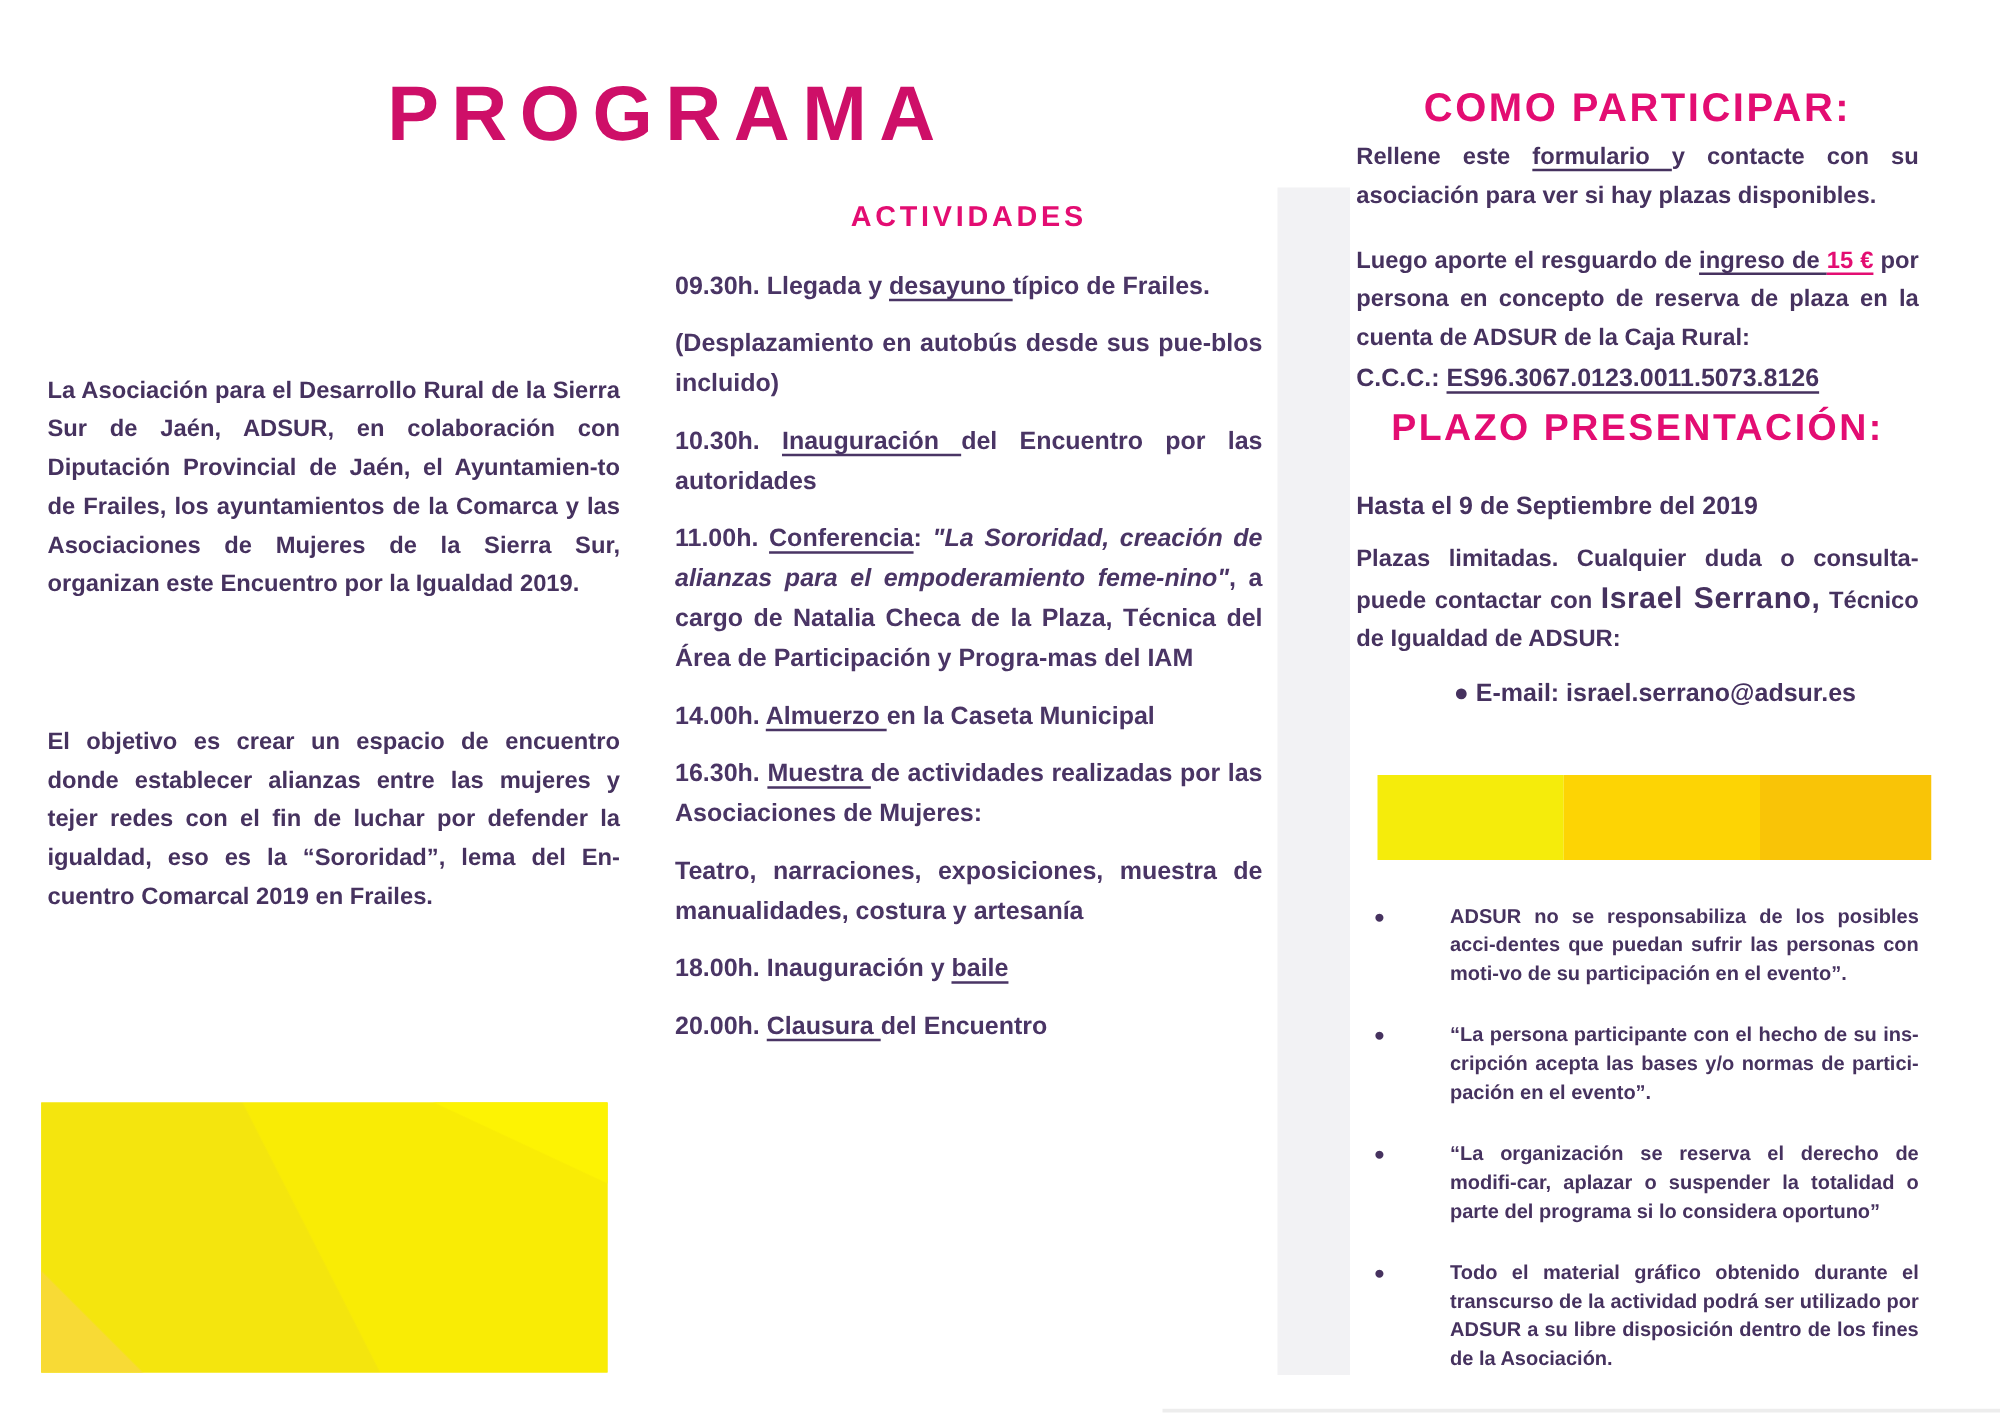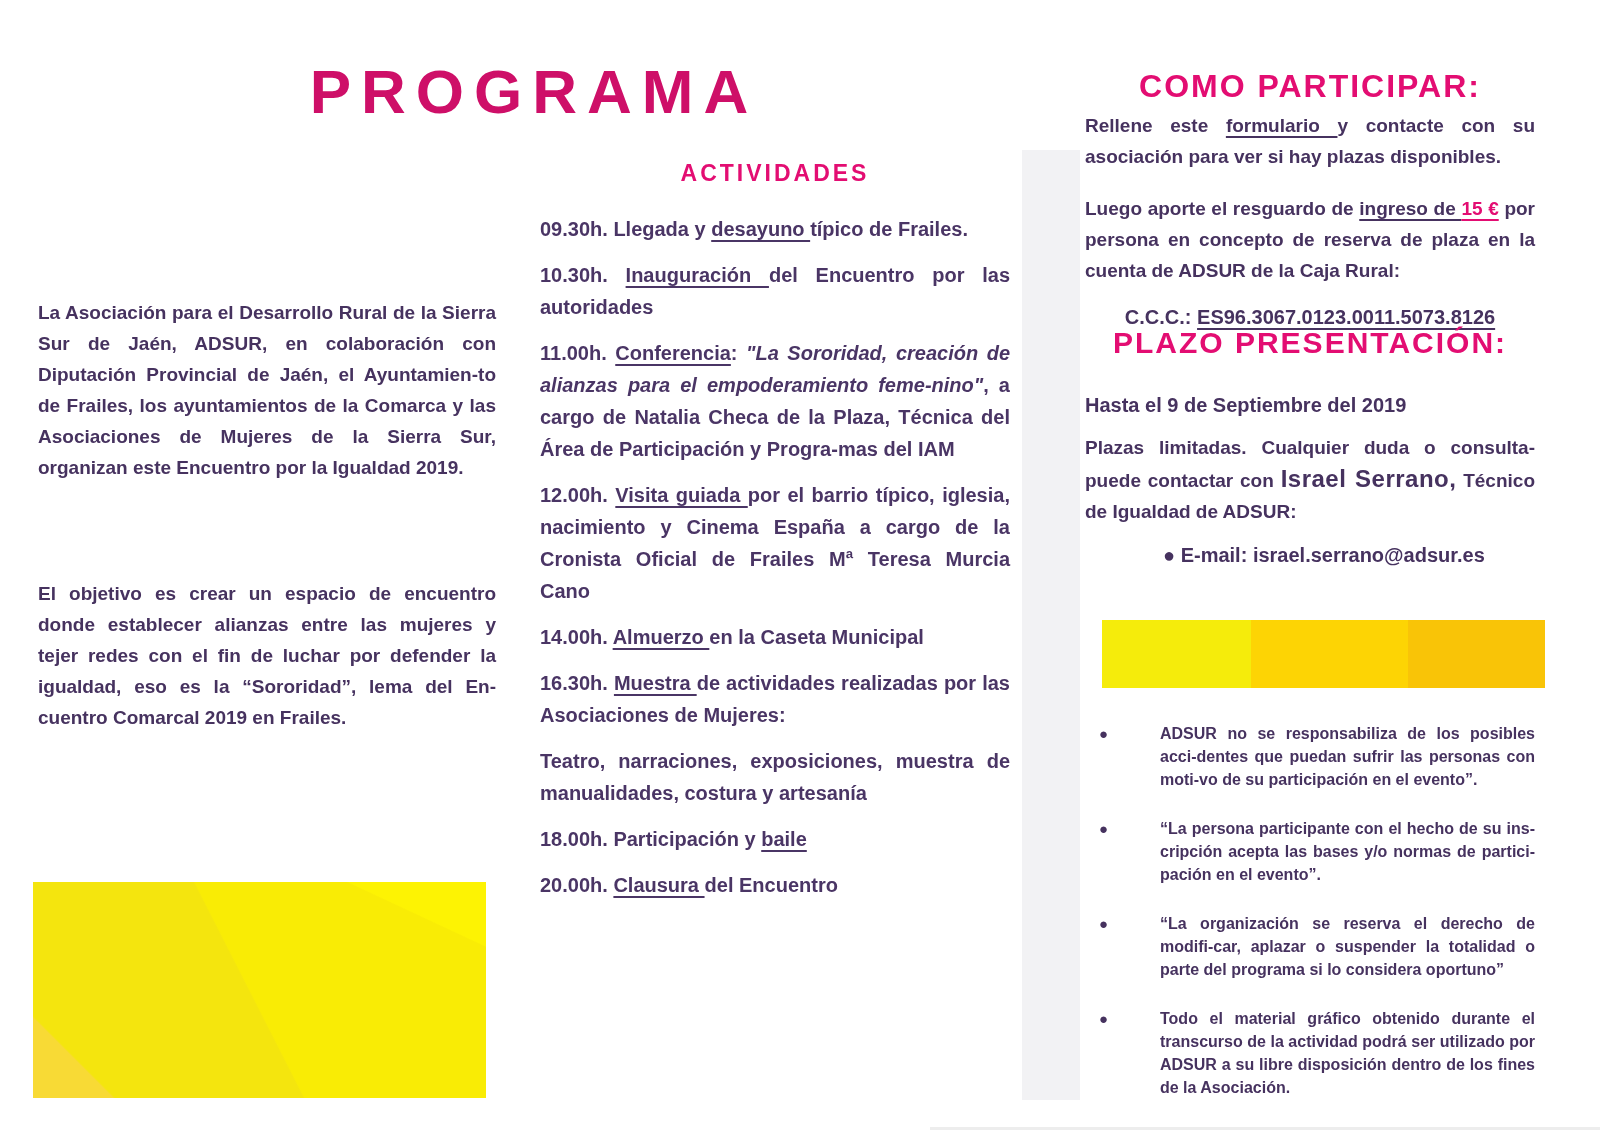--- a/index.html
+++ b/index.html
@@ -47,21 +47,21 @@
   
   .col-right-block{left:1085px;width:450px;}
   .r-header{
     margin:0;text-align:center;font-weight:700;color:#e30d72;
   }
   .h-participar{top:48px;font-size:32px;letter-spacing:2px;margin-top:20px;}
   .h-plazo{top:326px;font-size:30px;letter-spacing:2px;}
   .r-par{font-weight:700;font-size:19px;line-height:31px;text-align:justify;margin:0;}
   .r-p1{top:110px;}
   .r-p2{top:193px;}
-  .r-ccc{top:288px;text-align:center;font-size:20px;margin-top:14px;}
+  .r-ccc{top:288px;text-align:left;font-size:20px;}
   .r-deadline{top:390px;font-size:20px;text-align:left;}
   .r-contact{top:432px;}
   .contact-list li .dot,
   .notes-list li .dot{
     position:absolute;left:16px;top:2px;font-size:18px;color:#46325f;
   }
   .li-email{top:540px;font-size:20px;line-height:30px;}
   .li-tfno{top:600px;font-size:23px;line-height:32px;margin-top:40px;}
   .contact-li{left:1085px;width:450px;position:absolute;font-weight:700;padding-left:78px;box-sizing:border-box;color:#46325f;}
   .band{left:1102px;top:620px;width:443px;height:68px;font-size:0;}
@@ -89,27 +89,27 @@
 
 <h1 class="abs title">PROGRAMA</h1>
 
 <p class="abs body-text p-intro">La Asociación para el Desarrollo Rural de la Sierra Sur de Jaén, ADSUR, en colaboración con Diputación Provincial de Jaén, el Ayuntamien-to de Frailes, los ayuntamientos de la Comarca y las Asociaciones de Mujeres de la Sierra Sur, organizan este Encuentro por la Igualdad 2019.</p>
 <p class="abs body-text p-objective">El objetivo es crear un espacio de encuentro donde establecer alianzas entre las mujeres y tejer redes con el fin de luchar por defender la igualdad, eso es la “Sororidad”, lema del En-cuentro Comarcal 2019 en Frailes.</p>
 <div class="abs yellow-box"></div>
 
 <section class="abs col-mid">
   <h2 class="mid-header">ACTIVIDADES</h2>
   <p class="activity"><span>09.30h. Llegada y </span><span class="seg-u">desayuno </span><span>típico de Frailes.</span></p>
+  <p class="activity"><span>(Desplazamiento en autobús desde sus pue-blos incluido)</span></p>
   <p class="activity"><span>10.30h. </span><span class="seg-u">Inauguración </span><span>del Encuentro por las autoridades</span></p>
   <p class="activity"><span>11.00h. </span><span class="seg-u">Conferencia</span><span>: </span><span class="seg-i">"La Sororidad, creación de alianzas para el empoderamiento feme-nino"</span><span>, a cargo de Natalia Checa de la Plaza, Técnica del Área de Participación y Progra-mas del IAM</span></p>
-  <p class="activity"><span>12.00h. </span><span class="seg-u">Visita guiada </span><span>por el barrio típico, iglesia, nacimiento y Cinema España a cargo de la Cronista Oficial de Frailes Mª Teresa Murcia Cano</span></p>
   <p class="activity"><span>14.00h. </span><span class="seg-u">Almuerzo </span><span>en la Caseta Municipal</span></p>
   <p class="activity"><span>16.30h. </span><span class="seg-u">Muestra </span><span>de actividades realizadas por las Asociaciones de Mujeres:</span></p>
   <p class="activity"><span>Teatro, narraciones, exposiciones, muestra de manualidades, costura y artesanía</span></p>
-  <p class="activity"><span>18.00h. Participación y </span><span class="seg-u">baile</span></p>
+  <p class="activity"><span>18.00h. Inauguración y </span><span class="seg-u">baile</span></p>
   <p class="activity"><span>20.00h. </span><span class="seg-u">Clausura </span><span>del Encuentro</span></p>
 </section>
 
 <h2 class="abs col-right-block r-header h-participar">COMO PARTICIPAR:</h2>
 <p class="abs col-right-block r-par r-p1"><span>Rellene este </span><span class="seg-u">formulario </span><span>y contacte con su asociación para ver si hay plazas disponibles.</span></p>
 <p class="abs col-right-block r-par r-p2"><span>Luego aporte el resguardo de </span><span class="seg-u">ingreso de </span><span class="seg-u seg-pink">15 €</span><span> por persona en concepto de reserva de plaza en la cuenta de ADSUR de la Caja Rural:</span></p>
 <p class="abs col-right-block r-par r-ccc"><span>C.C.C.: </span><span class="seg-u">ES96.3067.0123.0011.5073.8126</span></p>
 <h2 class="abs col-right-block r-header h-plazo">PLAZO PRESENTACIÓN:</h2>
 <p class="abs col-right-block r-par r-deadline">Hasta el 9 de Septiembre del 2019</p>
 <p class="abs col-right-block r-par r-contact"><span>Plazas limitadas. Cualquier duda o consulta-puede contactar con </span><span class="seg-big">Israel Serrano,</span><span> Técnico de Igualdad de ADSUR:</span></p>

